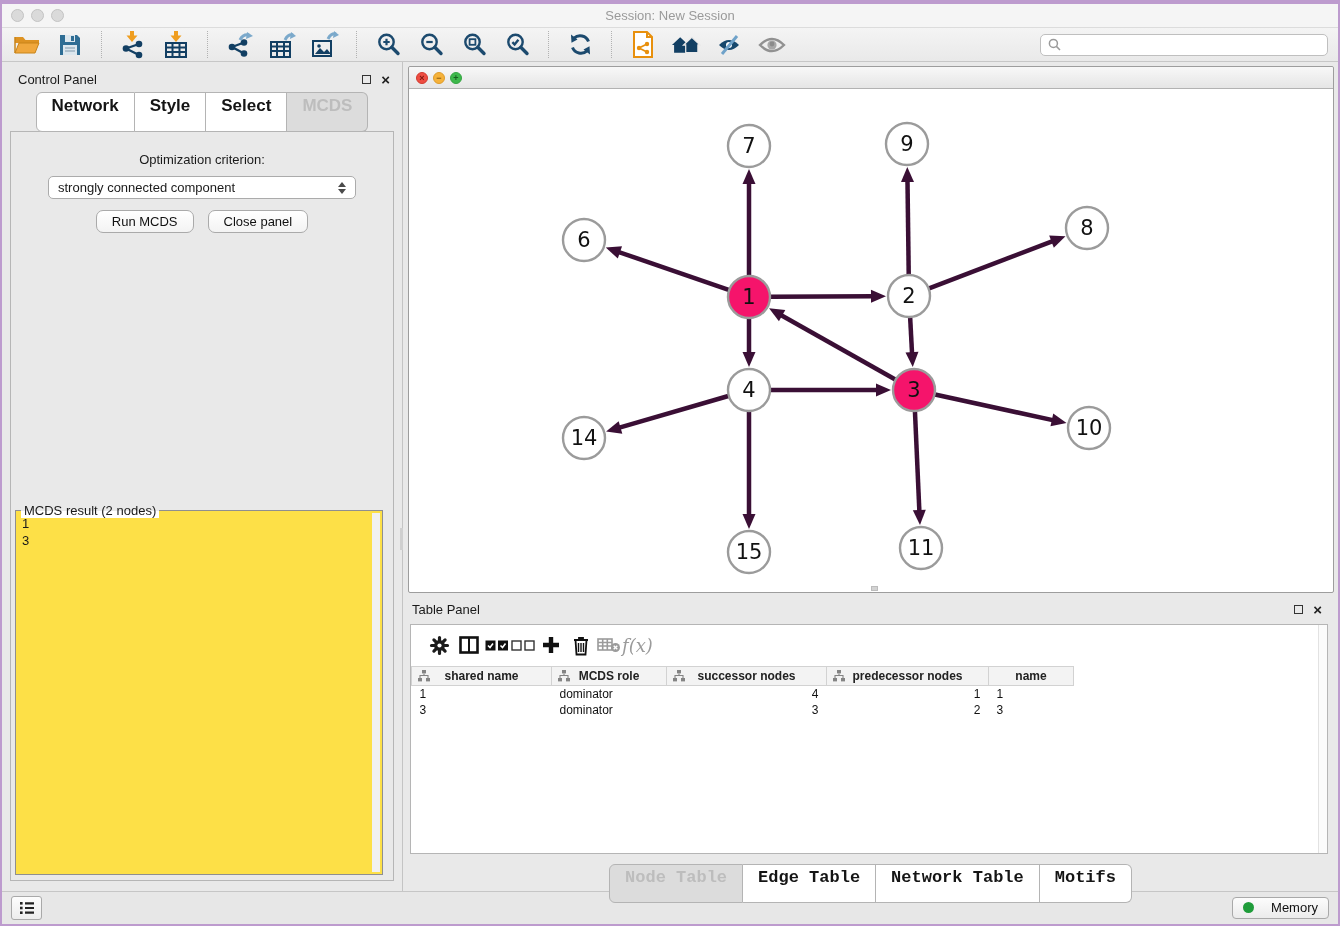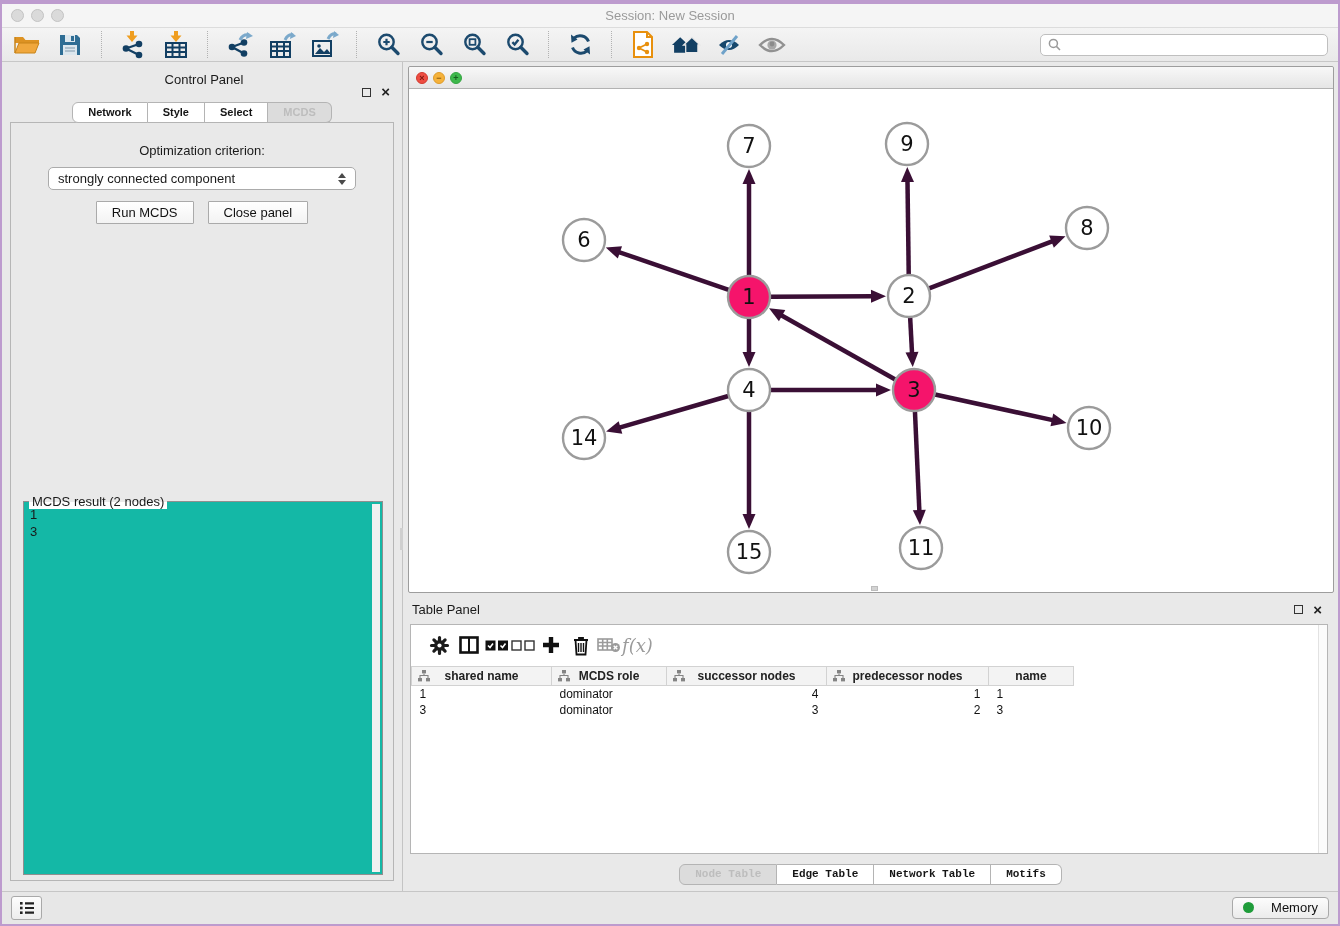--- a/index.html
+++ b/index.html
@@ -18,38 +18,38 @@
   
   .toolbar{height:34px;background:linear-gradient(#f4f4f4,#e9e9e9);border-bottom:1px solid #c7c7c7;display:flex;align-items:center;padding:0 10px;gap:13px;flex:none;}
   .tbtn{width:30px;height:30px;display:flex;align-items:center;justify-content:center;flex:none;}
   .tsep{width:0;height:27px;border-left:1px dotted #b2b2b2;margin:0 3px;flex:none;}
   .search-wrap{margin-left:auto;width:288px;height:22px;background:#fff;border:1px solid #bfbfbf;border-radius:5px;display:flex;align-items:center;padding:0 7px;gap:4px;}
   .search-wrap input{border:none;outline:none;flex:1;font-size:13px;background:transparent;font-family:"Liberation Sans",sans-serif;}
   
   .main{flex:1;display:flex;min-height:0;}
   
   .control-panel{width:401px;flex:none;background:#e9e9e9;border-right:1px solid #c4c4c4;display:flex;flex-direction:column;position:relative;}
-  .cp-header{display:flex;align-items:center;padding:10px 12px 2px 16px;font-size:13px;flex-direction:column;}
+  .cp-header{display:flex;align-items:center;padding:10px 12px 2px 16px;font-size:13px;}
   .win-btns{margin-left:auto;display:flex;gap:10px;align-items:center;}
   .float-sq{width:9px;height:9px;border:1.6px solid #333;display:inline-block;}
   .close-x{font-size:15px;font-weight:700;color:#222;line-height:10px;}
   .tabs-row{display:flex;justify-content:center;margin-top:3px;position:relative;z-index:2;}
-  .tab{font-size:11px;font-weight:600;padding:3px 15px 4px;background:#fff;border:1px solid #b4b4b4;border-left:none;color:#151515;}
+  .tab{font-size:17px;font-weight:600;padding:3px 15px 15px;background:#fff;border:1px solid #b4b4b4;border-left:none;color:#151515;}
   .tab.first{border-left:1px solid #b4b4b4;border-radius:6px 0 0 6px;}
   .tab.last{border-radius:0 6px 6px 0;}
   .tab.active{background:#dcdcdc;color:#bdbdbd;}
   .cp-box{flex:1;margin:-1px 8px 10px;border:1px solid #b6b6b6;background:#e9e9e9;position:relative;}
   .opt-label{text-align:center;font-size:13px;margin-top:20px;}
   .selectbox{margin:9px 37px 0;height:23px;background:#fff;border:1px solid #ababab;border-radius:5px;display:flex;align-items:center;padding:0 9px;font-size:13px;}
   .spin{margin-left:auto;display:flex;flex-direction:column;gap:2px;}
   .spin .up{width:0;height:0;border-left:4px solid transparent;border-right:4px solid transparent;border-bottom:5px solid #4a4a4a;}
   .spin .down{width:0;height:0;border-left:4px solid transparent;border-right:4px solid transparent;border-top:5px solid #4a4a4a;}
   .btn-row{display:flex;justify-content:center;gap:14px;margin-top:11px;}
-  .pbtn{background:linear-gradient(#ffffff,#f3f3f3);border:1px solid #aaa;border-radius:1px;font-size:13px;padding:3px 15px;color:#111;}
-  .fieldset{position:absolute;left:4px;right:10px;top:378px;bottom:5px;border:1px solid #8f8f8f;background:#14b8a6;margin-left:8px;}
+  .pbtn{background:linear-gradient(#ffffff,#f3f3f3);border:1px solid #aaa;border-radius:7px;font-size:13px;padding:3px 15px;color:#111;}
+  .fieldset{position:absolute;left:4px;right:10px;top:378px;bottom:5px;border:1px solid #8f8f8f;background:#fde047;}
   .legend{position:absolute;top:-8px;left:5px;font-size:13px;padding:0 3px;background:linear-gradient(#e9e9e9 55%,#ffffff 55%);}
   .result-text{position:absolute;top:2px;left:2px;right:11px;bottom:2px;font-size:13px;line-height:17px;white-space:pre;padding:2px 4px;overflow:hidden;}
   .scroll-track{position:absolute;top:2px;bottom:2px;right:2px;width:8px;background:#f1f1f1;}
   .v-handle{position:absolute;right:-1px;top:466px;width:3px;height:22px;background:#cfcfcf;}
   
   .right{flex:1;display:flex;flex-direction:column;background:#e9e9e9;min-width:0;position:relative;}
   .net-window{margin:4px 4px 0 5px;height:527px;border:1px solid #9d9d9d;background:#fff;display:flex;flex-direction:column;flex:none;border-radius:2px;}
   .net-titlebar{height:22px;background:linear-gradient(#f8f8f8,#e5e5e5);border-bottom:1px solid #b2b2b2;position:relative;display:flex;align-items:center;flex:none;border-radius:2px 2px 0 0;}
   .mac-lights{display:flex;gap:5px;margin-left:7px;z-index:2;}
   .mac{width:12px;height:12px;border-radius:50%;font-size:9px;line-height:11px;text-align:center;font-weight:700;}

